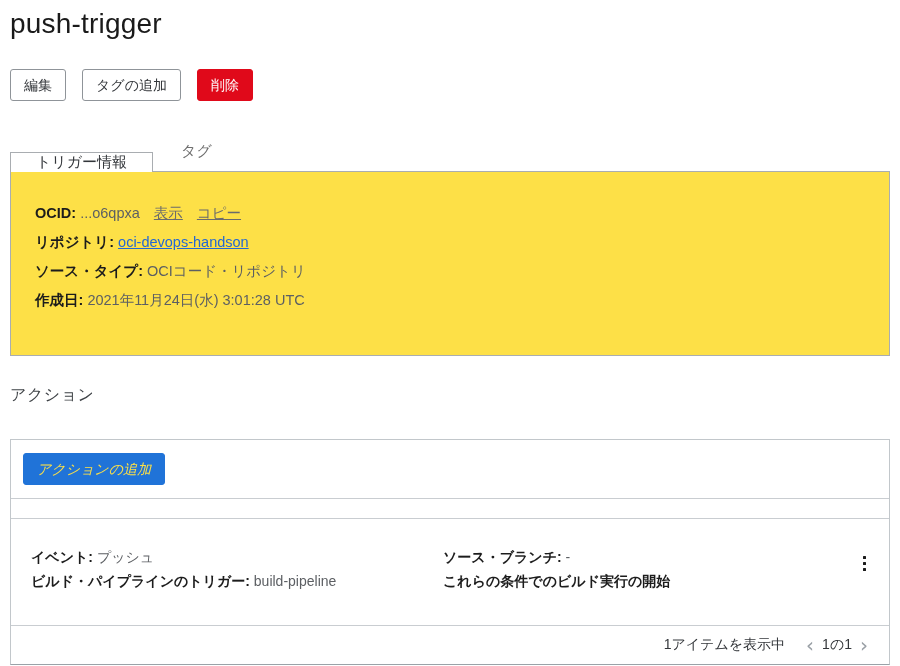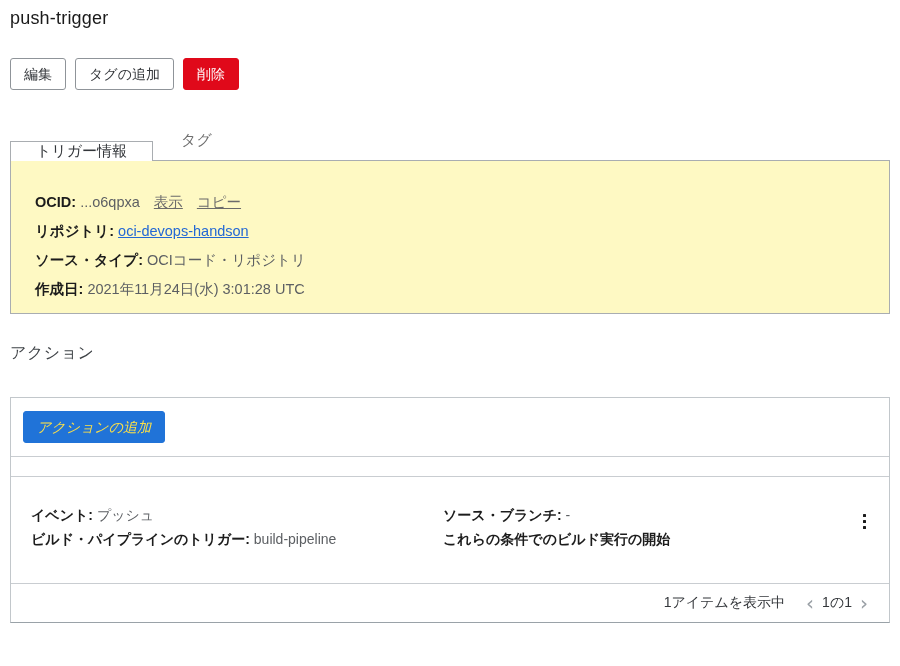--- a/index.html
+++ b/index.html
@@ -8,26 +8,26 @@
     font-family: "Liberation Sans", "DejaVu Sans", sans-serif;
     background:#ffffff;
     color:#1c1c1c;
     width:900px; height:666px;
     overflow:hidden;
   }
   .page { padding:8px 10px 0 10px; }
 
   
   .page-title {
-    font-size:18px; font-weight:400; color:#1a1a1a;
+    font-size:28px; font-weight:400; color:#1a1a1a;
     letter-spacing:0.2px;
   }
 
   
-  .toolbar { margin-top:29px; display:flex; gap:9px; }
+  .toolbar { margin-top:29px; display:flex; gap:16px; }
   .btn {
     font-family:inherit;
     font-size:14px; line-height:1;
     padding:8px 13px;
     border-radius:3px;
     cursor:pointer;
     background:#ffffff;
     border:1px solid #8f9499;
     color:#33363a;
   }
@@ -47,23 +47,23 @@
     background:#ffffff;
     border:1px solid #a9adb1; border-bottom:none;
     color:#33363a;
     z-index:2; margin-bottom:-1px;
   }
   .tab-inactive { color:#6e6e6e; padding:10px 28px; }
 
   
   .info-panel {
     border:1px solid #a9adb1;
-    height:154px;
+    height:185px;
     padding:27px 24px 16px 24px;
-    background:#fef9c3;
+    background:#fde047;
     position:relative; z-index:1;
   }
   .info-row { font-size:14.5px; line-height:29px; color:#5c5f63; }
   .info-row b, .lbl { font-weight:700; color:#1c1c1c; }
   a.gray-link {
     color:#6b6b6b; text-decoration:underline; cursor:pointer; margin-left:10px;
   }
   a.blue-link {
     color:var(--link); text-decoration:underline; cursor:pointer;
   }

